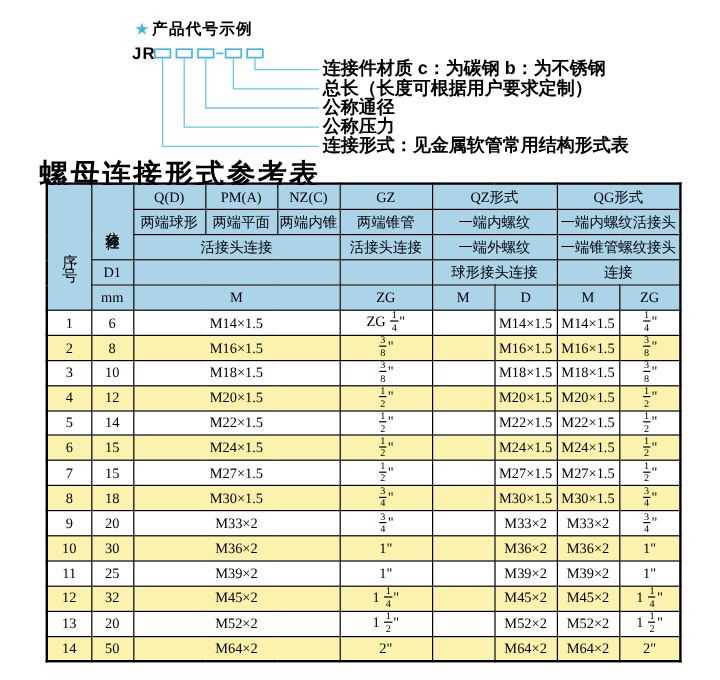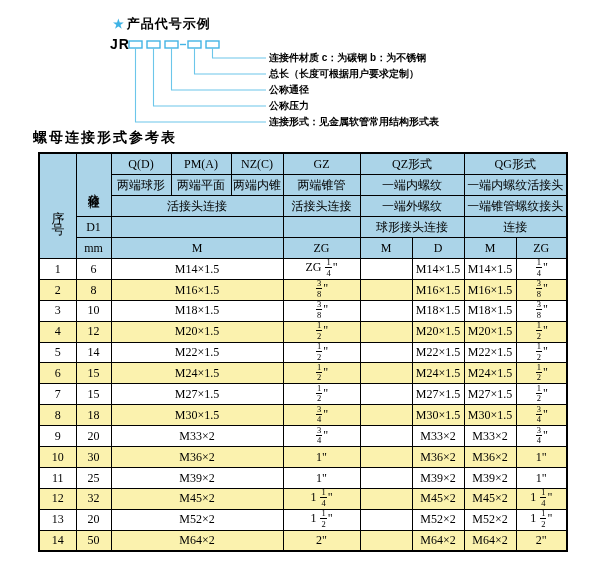--- a/index.html
+++ b/index.html
@@ -27,32 +27,32 @@
     font-size:13px;font-weight:bold;letter-spacing:1px;
     white-space:nowrap;
   }
   .diag-header .star{color:var(--accent);margin-right:2px;font-size:12px;}
   .jr-prefix{
     position:absolute;left:110px;top:36px;
     font-size:14px;font-weight:600;letter-spacing:1px;
   }
   .dlabel{
     position:absolute;left:269px;height:16px;line-height:16px;
-    font-size:10px;font-weight:600;white-space:nowrap;
+    font-size:15px;font-weight:600;white-space:nowrap;
   }
   .dlabel:nth-child(1){top:50px;}
   .dlabel:nth-child(2){top:66px;}
   .dlabel:nth-child(3){top:82px;}
   .dlabel:nth-child(4){top:98px;}
   .dlabel:nth-child(5){top:114px;}
   
   .section-title{
     position:absolute;left:33px;top:129px;
     font-family:"Liberation Serif",serif;
-    font-size:14px;font-weight:bold;letter-spacing:2px;
+    font-size:24px;font-weight:bold;letter-spacing:2px;
     white-space:nowrap;
   }
   
   table.ref{
     position:absolute;left:38px;top:152px;
     width:528px;
     border-collapse:collapse;table-layout:fixed;
     font-family:"Liberation Serif",serif;
     font-size:12px;
     border:2px solid var(--border);

